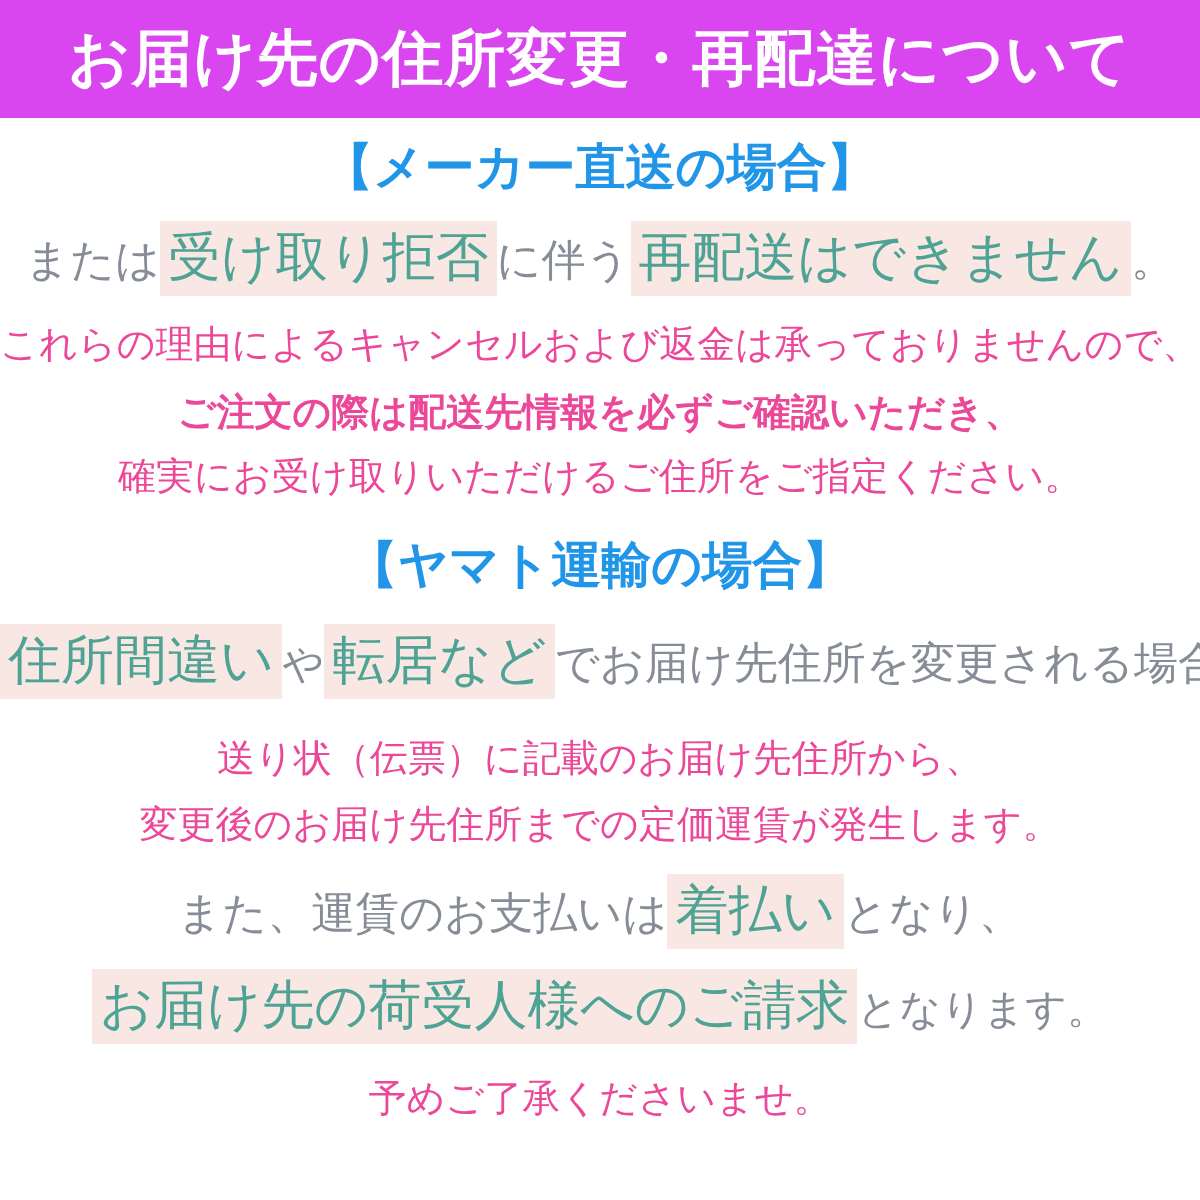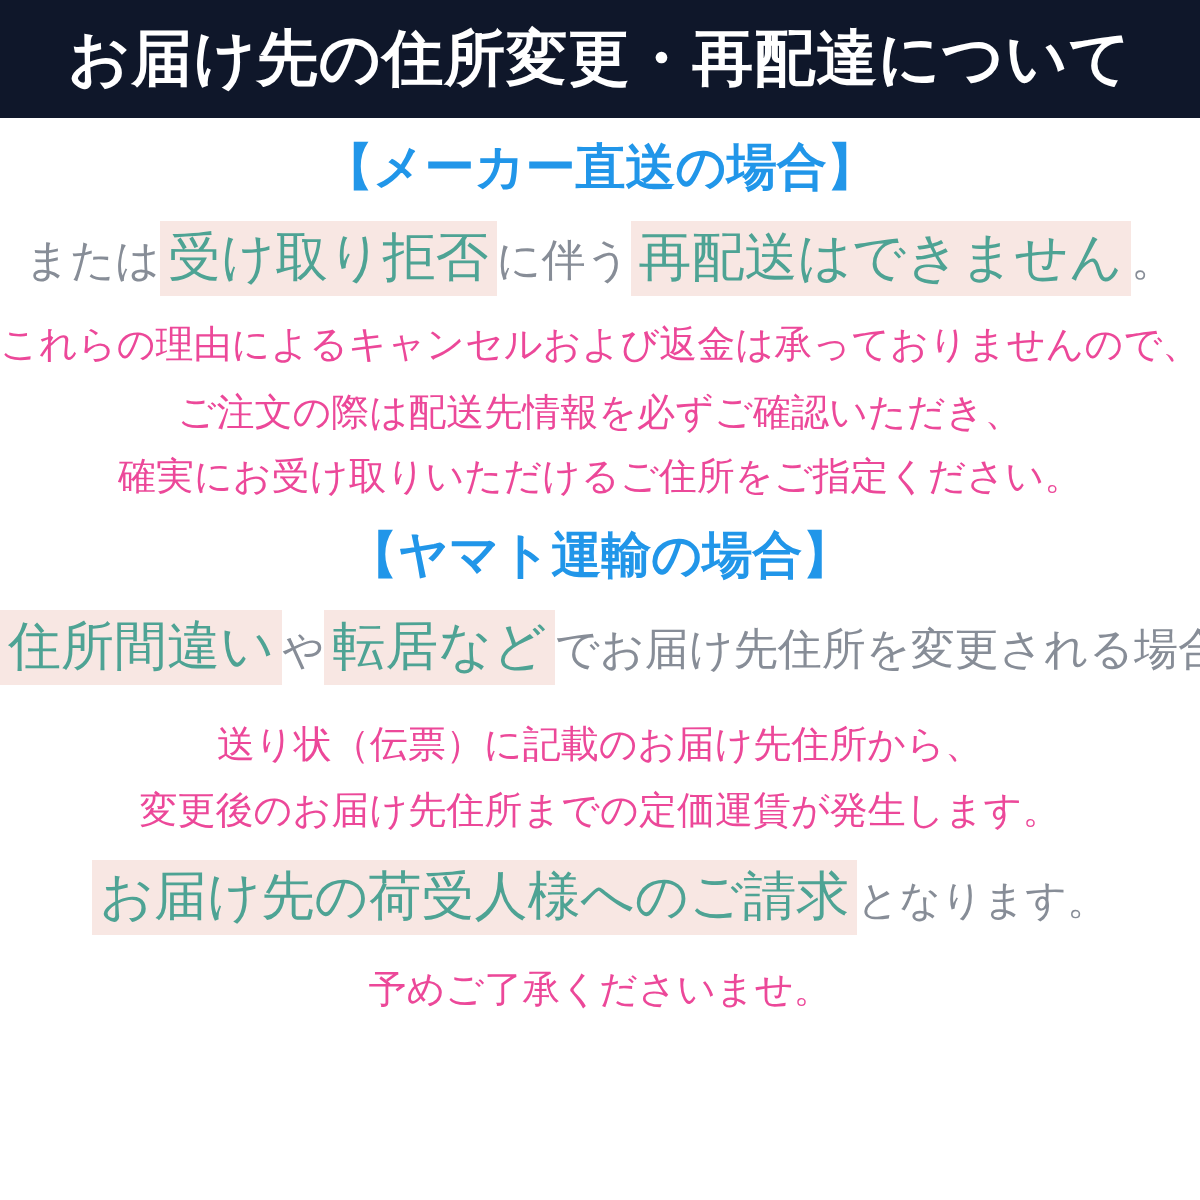--- a/index.html
+++ b/index.html
@@ -12,42 +12,42 @@
     position: relative;
     width: 1200px;
     height: 1200px;
     background: #ffffff;
     overflow: hidden;
     text-align: center;
   }
   
   .header-bar {
     height: 118px;
-    background: #0f172a;
+    background: #d946ef;
     display: flex;
     align-items: center;
     justify-content: center;
   }
   .header-bar .title {
     color: #ffffff;
     font-size: 61px;
     font-weight: 700;
     letter-spacing: 1px;
     white-space: nowrap;
   }
   
   .section-heading {
     font-size: 50px;
     line-height: 66px;
     font-weight: 600;
     color: #2196e9;
     white-space: nowrap;
   }
   .heading-maker { margin-top: 16px; margin-bottom: 22px; }
-  .heading-yamato { margin-top: 21px; margin-bottom: 22px; }
+  .heading-yamato { margin-top: 35px; margin-bottom: 22px; font-family: Liberation Mono, monospace; }
   
   .row { white-space: nowrap; }
   .row-body {
     font-size: 38px;
     line-height: 50px;
     color: #ec4899;
     font-weight: 500;
   }
   .row-hl { line-height: 70px; }
   .row-hl-lg { line-height: 72px; }
@@ -62,21 +62,21 @@
     background: #f8e7e3;
     color: #4ea394;
     font-size: 53px;
     font-weight: 500;
     padding: 6px 8px 10px 8px;
   }
   
   .m-l1 { margin-bottom: 16px; }
   .m-l2 { margin-bottom: 14px; }
   .m-l3 { margin-bottom: 18px; }
-  .m-l4 { margin-bottom: 14px; }
+  .m-l4 { margin-bottom: 14px; font-weight: bold; }
   .y-l1 { margin-bottom: 24px; }
   .y-l2 { margin-bottom: 16px; }
   .y-l3 { margin-bottom: 26px; }
   .y-l4 { margin-bottom: 12px; }
   .y-l5 { margin-bottom: 20px; }
   .y-l6 { margin-bottom: 12px; }
 </style>
 </head>
 <body>
 
@@ -102,20 +102,23 @@
   <div>
     <div class="section-heading heading-yamato">【ヤマト運輸の場合】</div>
 
     <div class="row row-hl-lg y-l1">
       <span class="hl">住所間違い</span><span class="gray g41">や</span><span class="hl">転居など</span><span class="gray g44">でお届け先住所を変更される場合は、</span>
     </div>
 
     <div class="row row-body y-l2">送り状（伝票）に記載のお届け先住所から、</div>
     <div class="row row-body y-l3">変更後のお届け先住所までの定価運賃が発生します。</div>
 
+    <div class="row row-hl y-l4">
+      <span class="gray g38">また、運賃のお支払いは</span><span class="hl">着払い</span><span class="gray g38">となり、</span>
+    </div>
 
     <div class="row row-hl y-l5">
       <span class="hl">お届け先の荷受人様へのご請求</span><span class="gray g41">となります。</span>
     </div>
 
     <div class="row row-body y-l6">予めご了承くださいませ。</div>
   </div>
 
 </div>
 

